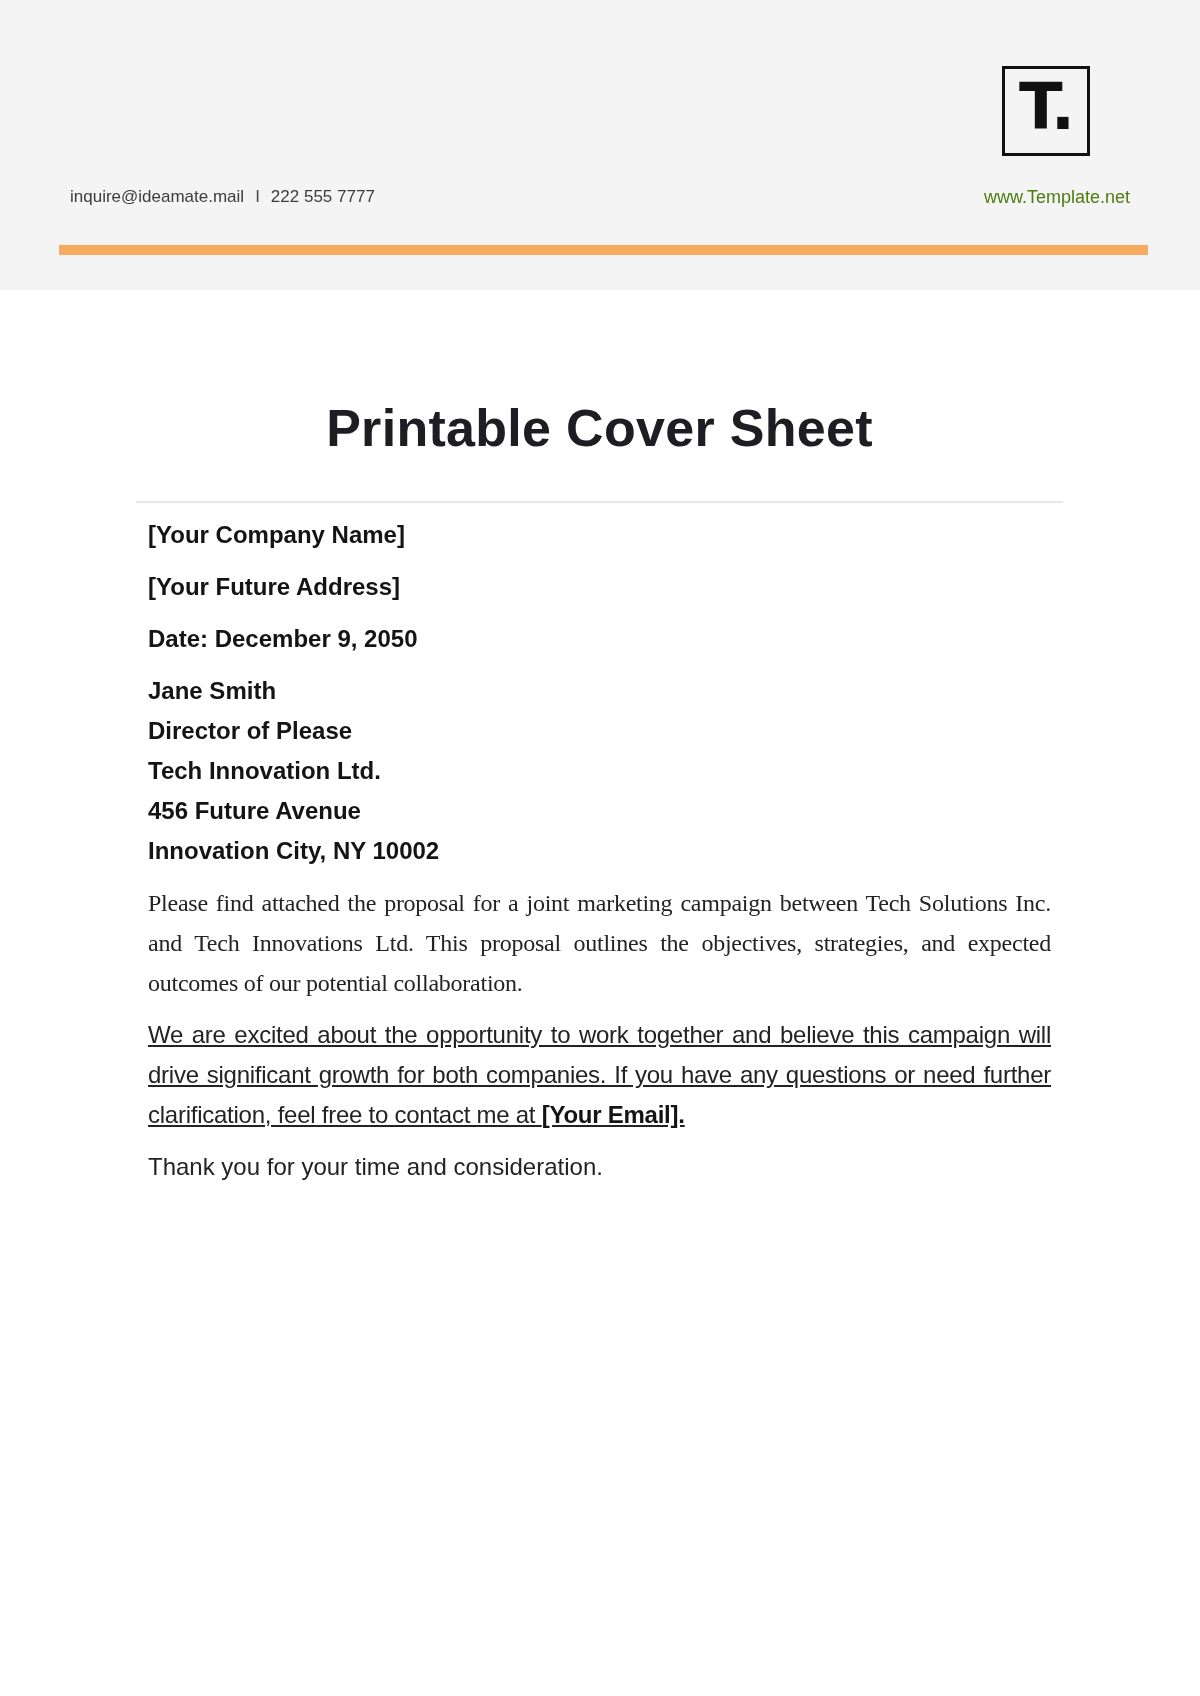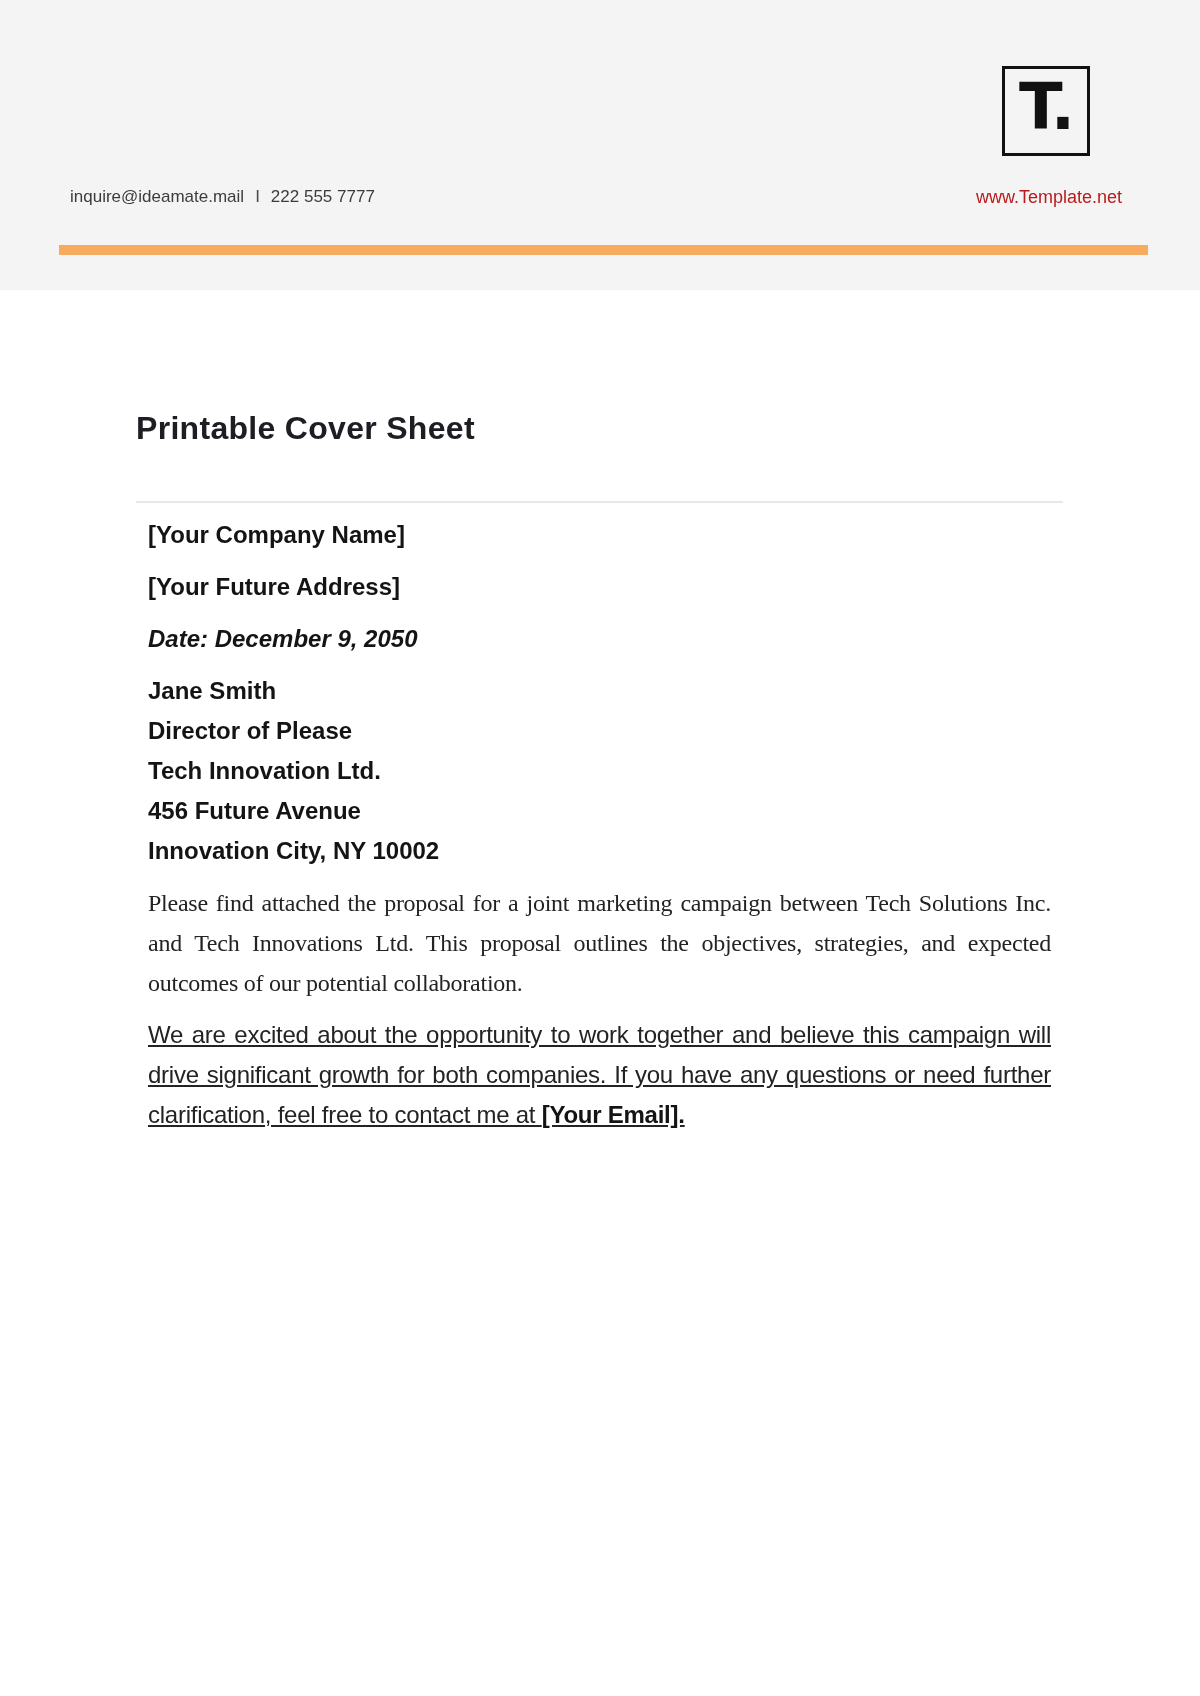--- a/index.html
+++ b/index.html
@@ -43,61 +43,62 @@
     left: 70px;
     top: 186px;
     font-size: 17px;
     line-height: 22px;
     color: #3c3c3c;
     white-space: nowrap;
   }
   .contact-left .sep { margin: 0 11px; color: #4a4a4a; }
   .contact-right {
     position: absolute;
-    right: 78px;
+    right: 70px;
     top: 186px;
     font-size: 18px;
     line-height: 22px;
-    color: #b91c1c;
+    color: #4d7c0f;
     white-space: nowrap;
   }
   .accent-bar {
     position: absolute;
     left: 59px;
     top: 245px;
     width: 1089px;
     height: 10px;
     background: #f7ab5f; 
   }
 
   
   .content {
     padding: 0 137px 0 136px;
     font-size: 24px;
     line-height: 40px;
     color: #202020;
   }
   .doc-title {
     margin: 116px 0 0 0;
-    font-size: 32px;
+    text-align: center;
+    font-size: 52px;
     line-height: 44px;
     font-weight: 700;
     letter-spacing: 0.3px;
     color: #1d1d23;
   }
   .divider {
     margin-top: 51px;
     height: 2px;
     background: #e8e8e8;
   }
   .content p { margin: 12px; }
   .b { font-weight: 700; color: #141414; }
   .blk-name { margin-top: 54px; }
   .blk-addr { margin-top: 10px; }
-  .blk-date { margin-top: 52px; font-style: italic; }
+  .blk-date { margin-top: 52px; }
   .blk-sig  { margin-top: 49px; }
   .blk-sal  { margin-top: 48px; }
   .para {
     text-align: justify;
     letter-spacing: -0.25px;
     color: #232323;
   }
   .para-1 { margin-top: 53px; font-family: Liberation Serif, serif; }
   .para-2 { margin-top: 49px; text-decoration: underline; }
   .para strong { font-weight: 700; color: #141414; }
@@ -134,15 +135,16 @@
       <span>Tech Innovation Ltd.</span><br>
       <span>456 Future Avenue</span><br>
       <span>Innovation City, NY 10002</span>
     </p>
 
 
     <p class="para para-1">Please find attached the proposal for a joint marketing campaign between Tech Solutions Inc. and Tech Innovations Ltd. This proposal outlines the objectives, strategies, and expected outcomes of our potential collaboration.</p>
 
     <p class="para para-2"><span>We are excited about the opportunity to work together and believe this campaign will drive significant growth for both companies. If you have any questions or need further clarification, feel free to contact me at </span><strong>[Your Email].</strong></p>
 
+    <p class="blk-closing">Thank you for your time and consideration.</p>
   </main>
 
 </div>
 
 </body></html>

